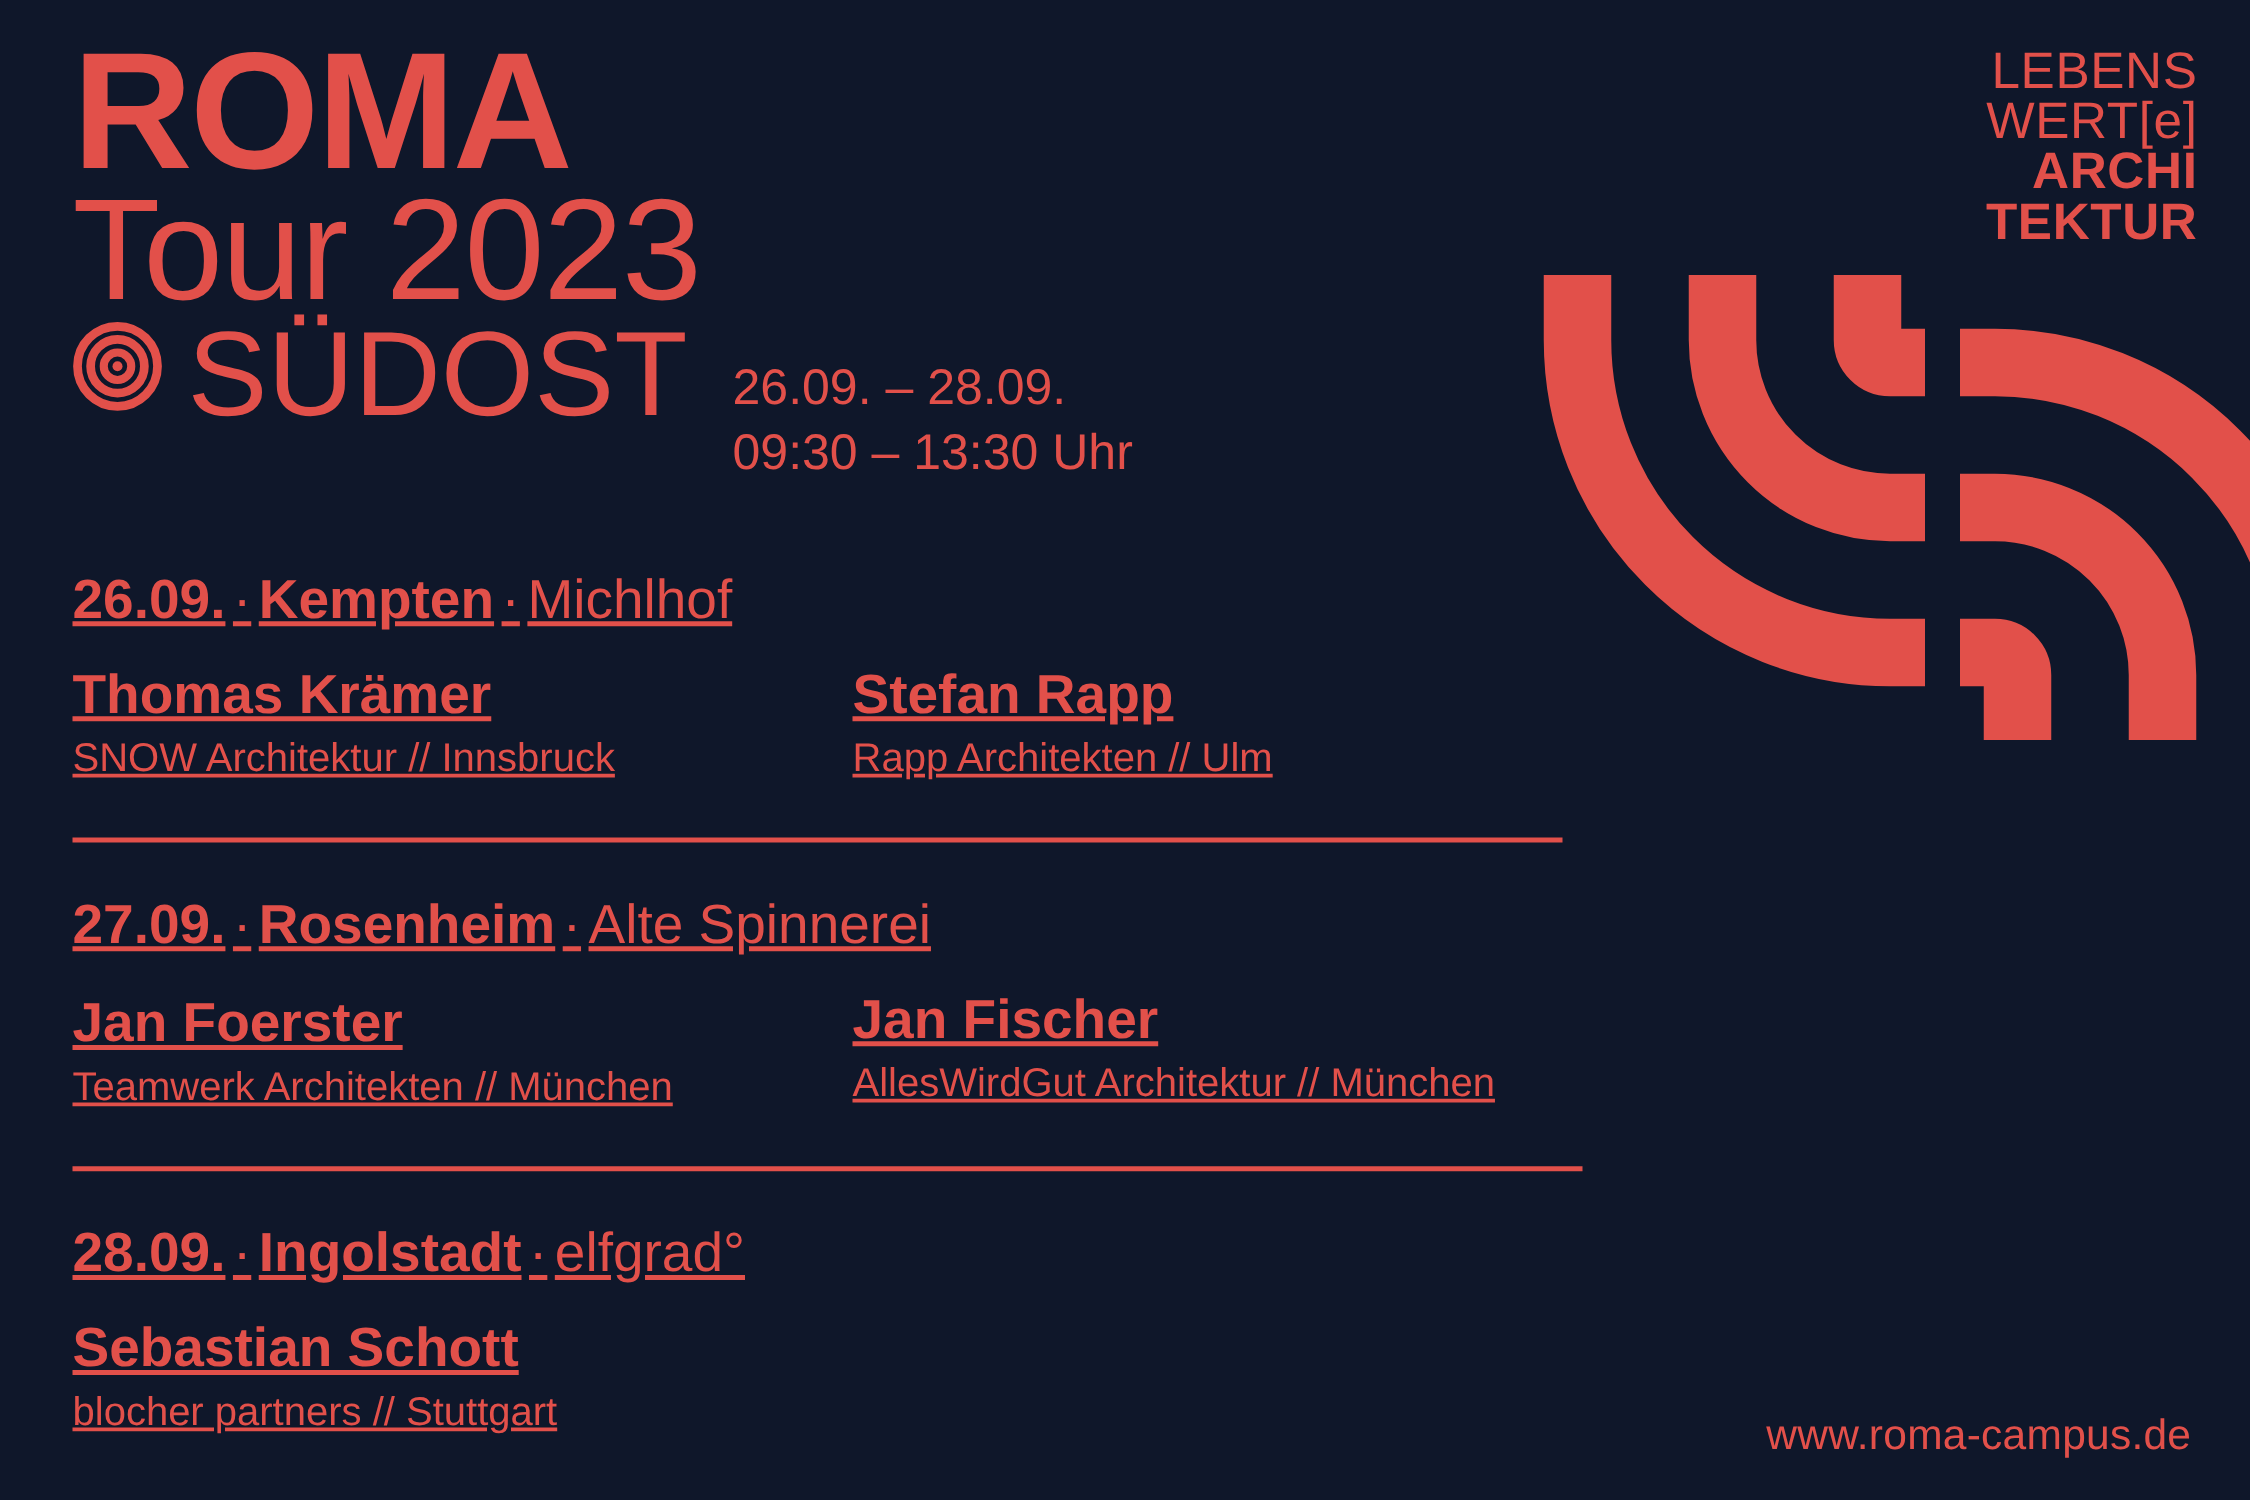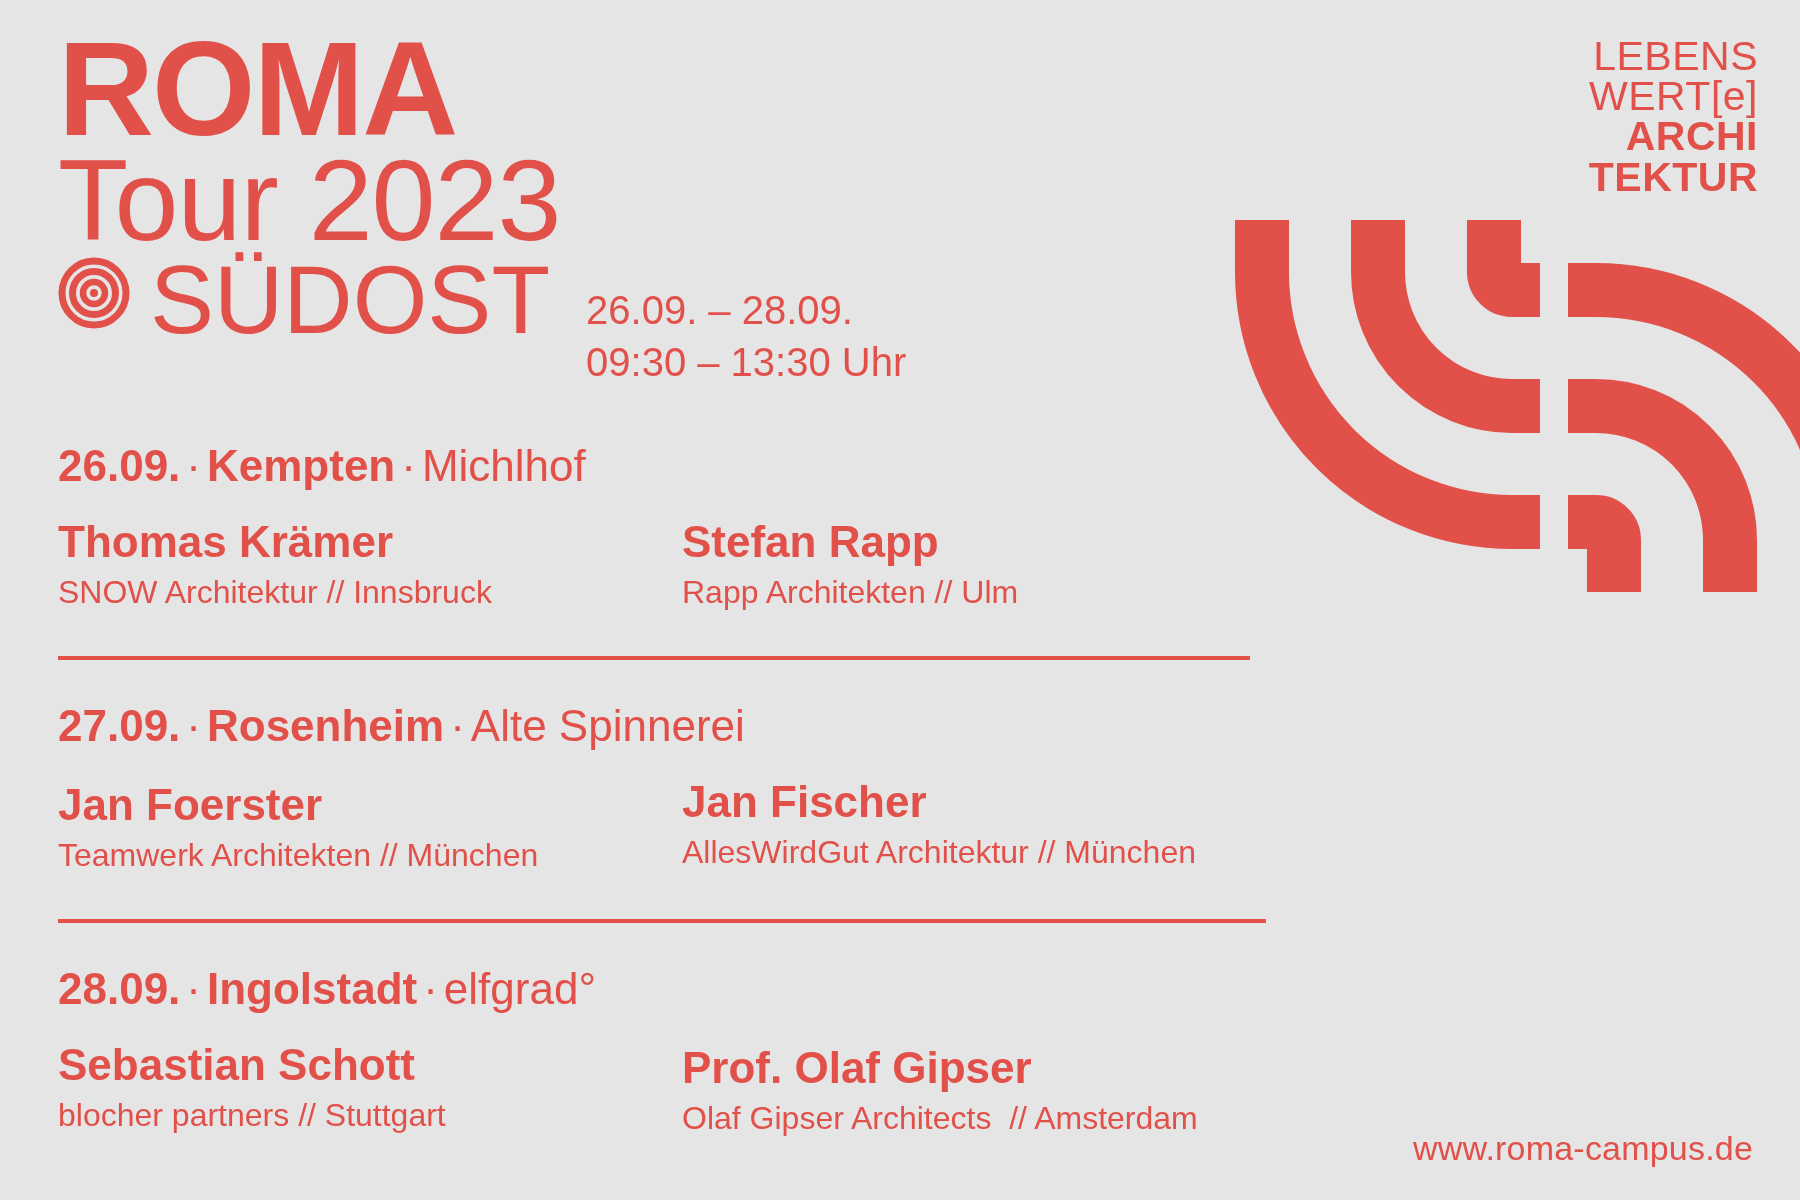--- a/index.html
+++ b/index.html
@@ -5,21 +5,21 @@
 <style>
   html, body {
     margin: 0;
     padding: 0;
     background: #e8dc8e;
   }
   .poster {
     position: relative;
     width: 1800px;
     height: 1200px;
-    background: #e5e5e5;
+    background: #0f172a;
     overflow: hidden;
     font-family: "Liberation Sans", "DejaVu Sans", sans-serif;
     color: #e2504a;
     -webkit-font-smoothing: antialiased;
   }
 
   
   .header {
     position: absolute;
     left: 58px;
@@ -101,22 +101,23 @@
     top: 200px;
     width: 600px;
     height: 500px;
     pointer-events: none;
   }
 
   
   .events {
     position: absolute;
     left: 58px;
-    top: 442px;
+    top: 456px;
     width: 1320px;
+    text-decoration: underline;
   }
   .event {
     position: relative;
   }
   .event-head {
     font-size: 44px;
     line-height: 1.1;
     margin: 0 0 26px 0;
     white-space: nowrap;
   }
@@ -257,24 +258,20 @@
 
     <div class="event">
       <div class="event-head">
         <span class="ev-date">28.09.</span><span class="ev-sep">·</span><span class="ev-city">Ingolstadt</span><span class="ev-sep">·</span><span class="ev-venue">elfgrad°</span>
       </div>
       <div class="speakers">
         <div class="speaker">
           <div class="sp-name">Sebastian Schott</div>
           <div class="sp-firm">blocher partners // Stuttgart</div>
         </div>
-        <div class="speaker lower">
-          <div class="sp-name">Prof. Olaf Gipser</div>
-          <div class="sp-firm">Olaf Gipser Architects  // Amsterdam</div>
-        </div>
       </div>
     </div>
 
   </div>
 
   <a class="website" href="#" style="text-decoration:none;">www.roma-campus.de</a>
 
 </div>
 
 </body></html>

